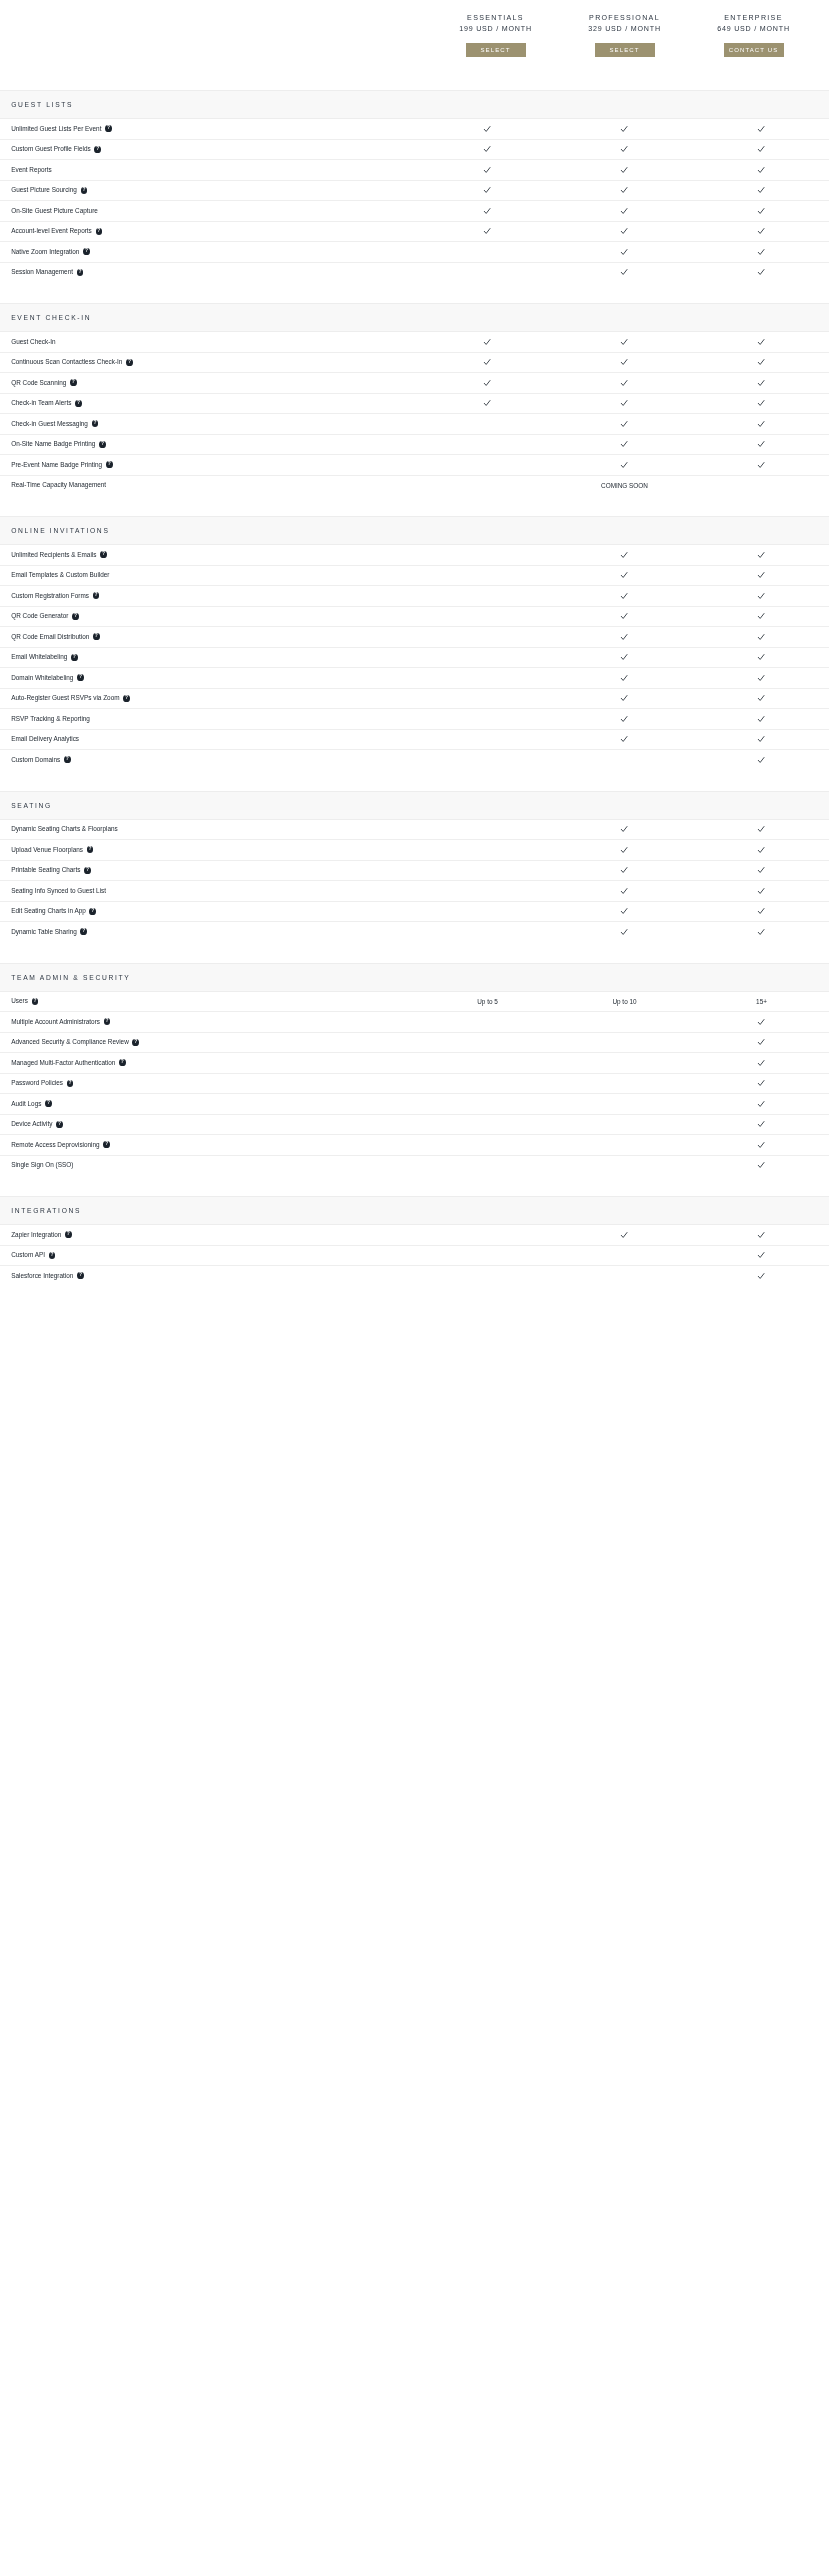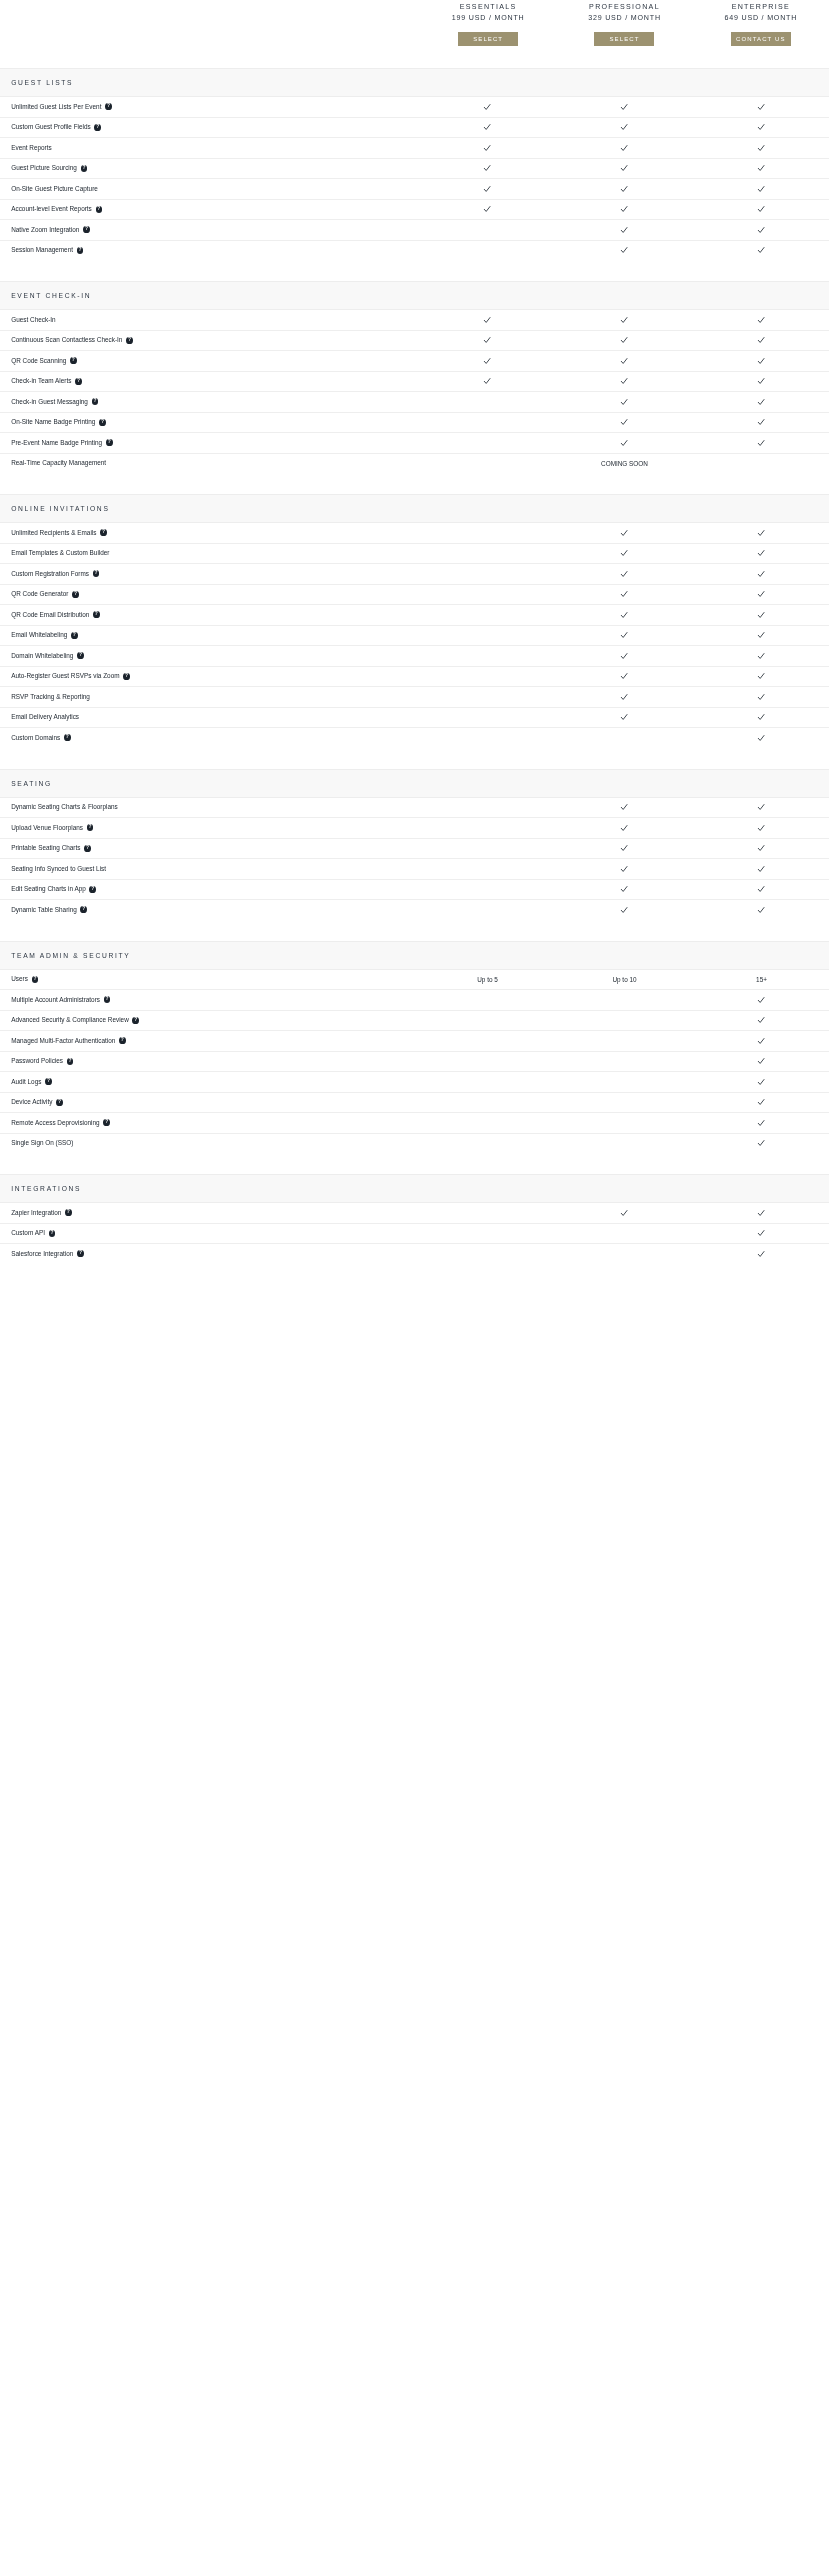--- a/index.html
+++ b/index.html
@@ -8,21 +8,21 @@
     background:#ffffff;
     font-family:"Liberation Sans","DejaVu Sans",sans-serif;
     color:#1b232c;
     -webkit-font-smoothing:antialiased;
   }
   .page{position:relative;width:830px;min-height:2576px;overflow:hidden;}
 
   
   .plan-header{
     display:flex;
-    padding:1px;
+    padding:12px;
     height:45px;
   }
   .ph-spacer{width:419px;flex:0 0 419px;}
   .ph-col{
     flex:1 1 0;
     display:flex;
     flex-direction:column;
     align-items:center;
     padding-top:1.5px;
   }

